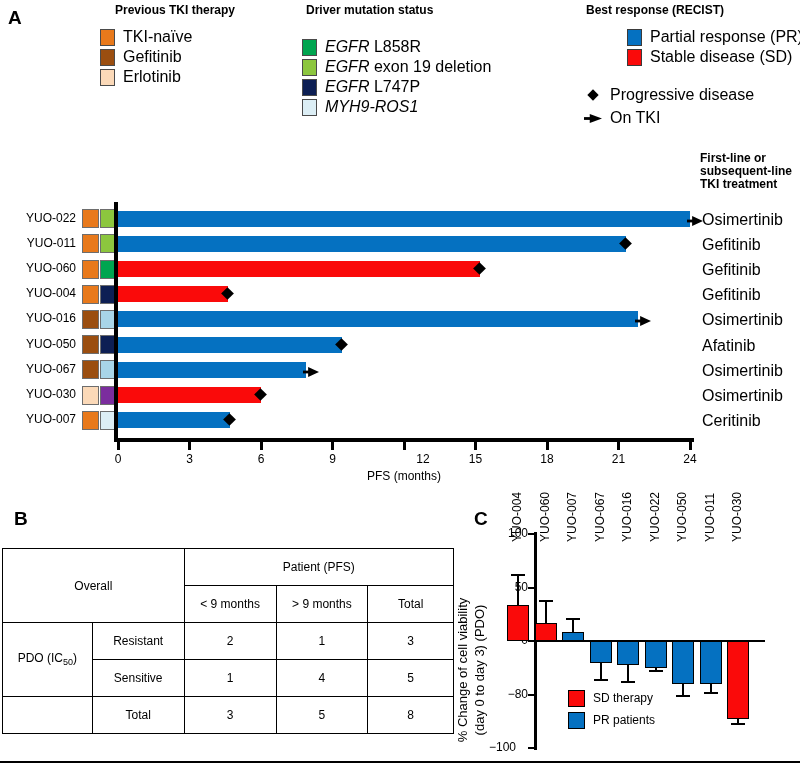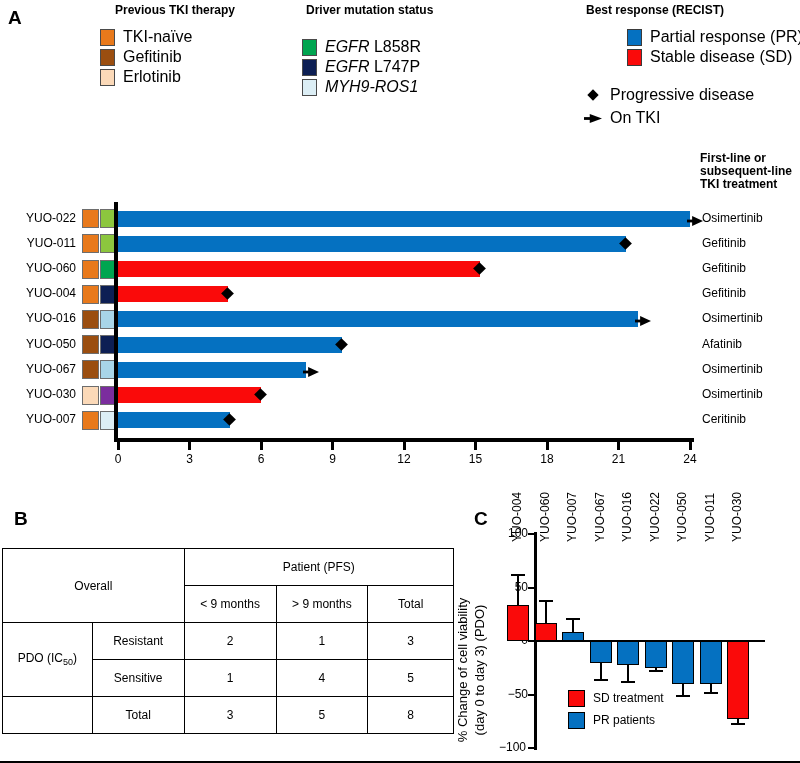--- a/index.html
+++ b/index.html
@@ -16,21 +16,21 @@
 
   
   #panelA{left:0;top:0;width:800px;height:495px;}
   .row-label{font-size:12px;text-align:right;white-space:nowrap;}
   .cell-sw{width:17px;height:19px;border:1px solid #6d6d6d;box-sizing:border-box;}
   .bar{height:16px;border:0;}
   .axis-line{background:#000;}
   .tick{position:absolute;width:3px;height:8px;background:#000;}
   .ticklab{position:absolute;font-size:12px;text-align:center;width:30px;}
   .axis-title{font-size:12px;}
-  .treat-label{font-size:12px;white-space:nowrap;}
+  .treat-label{font-size:16px;white-space:nowrap;}
   .hdr-right{font-weight:bold;font-size:12px;line-height:13px;white-space:nowrap;}
 
   
   #panelB{left:0;top:495px;width:460px;height:268px;}
   table.matrix{border-collapse:collapse;font-size:12px;}
   table.matrix td{border:1.4px solid #000;text-align:center;vertical-align:middle;
                   padding:0;height:36px;background:#fff;}
   td.blue-hdr{background:#c3d7ee;}
   td.grey-hdr{background:#dcdcdc;}
   td.noborder{border:none;background:#fff;}
@@ -78,20 +78,24 @@
   </div>
 
   <div class="abs" style="left:302px;top:4px;">
     <div class="legend-title" style="margin-left:4px;">Driver mutation status</div>
     <div id="driver-legend-rows" style="margin-top:21px;">
         <div class="legend-row">
           <div class="swatch" style="background:#00A550;"></div>
           <div class="legend-label"><span class="it">EGFR</span> L858R</div>
         </div>
         <div class="legend-row">
+          <div class="swatch" style="background:#8CC63E;"></div>
+          <div class="legend-label"><span class="it">EGFR</span> exon 19 deletion</div>
+        </div>
+        <div class="legend-row">
           <div class="swatch" style="background:#0D1F54;"></div>
           <div class="legend-label"><span class="it">EGFR</span> L747P</div>
         </div>
         <div class="legend-row">
           <div class="swatch" style="background:#DCEEF5;"></div>
           <div class="legend-label"><span class="it">MYH9-ROS1</span></div>
         </div>
       </div>
   </div>
 
@@ -215,29 +219,30 @@
       <div class="axis-line abs" style="left:114px;top:437.79999999999995px;width:580px;height:4px;"></div>
       <div class="tick" style="left:116.5px;top:441.79999999999995px;"></div>
       <div class="ticklab" style="left:103px;top:451.79999999999995px;">0</div>
       <div class="tick" style="left:188px;top:441.79999999999995px;"></div>
       <div class="ticklab" style="left:174.5px;top:451.79999999999995px;">3</div>
       <div class="tick" style="left:259.5px;top:441.79999999999995px;"></div>
       <div class="ticklab" style="left:246px;top:451.79999999999995px;">6</div>
       <div class="tick" style="left:331px;top:441.79999999999995px;"></div>
       <div class="ticklab" style="left:317.5px;top:451.79999999999995px;">9</div>
       <div class="tick" style="left:402.5px;top:441.79999999999995px;"></div>
-      <div class="ticklab" style="left:389px;top:451.79999999999995px;">12</div>
+      <div class="ticklab" style="left:408px;top:451.79999999999995px;">12</div>
       <div class="tick" style="left:474px;top:441.79999999999995px;"></div>
       <div class="ticklab" style="left:460.5px;top:451.79999999999995px;">15</div>
       <div class="tick" style="left:545.5px;top:441.79999999999995px;"></div>
       <div class="ticklab" style="left:532px;top:451.79999999999995px;">18</div>
       <div class="tick" style="left:617px;top:441.79999999999995px;"></div>
       <div class="ticklab" style="left:603.5px;top:451.79999999999995px;">21</div>
       <div class="tick" style="left:688.5px;top:441.79999999999995px;"></div>
       <div class="ticklab" style="left:675px;top:451.79999999999995px;">24</div>
+      <div class="axis-title abs" style="left:118px;top:468.79999999999995px;width:572px;text-align:center;">PFS (months)</div>
     </div>
 </div>
 
 <div id="panelB" class="abs">
   <div class="abs panel-letter" style="left:14px;top:14px;">B</div>
 
   <table class="matrix abs" style="left:2px;top:53px;width:452px;">
     <tbody>
         <tr>
       <td class="blue-hdr" colspan="2" rowspan="2" style="width:182px;">Overall</td>
@@ -285,23 +290,23 @@
   <div id="c-plot" class="abs" style="left:0;top:0;width:340px;height:268px;">
       <div class="abs" style="left:74px;top:37px;width:2.5px;height:218px;background:#000;"></div>
       <div class="abs" style="left:74px;top:144.8px;width:230.5px;height:2.5px;background:#000;"></div>
       <div class="ytick" style="left:68px;top:38px;"></div>
       <div class="ylab" style="left:22px;top:31px;width:46px;">100</div>
       <div class="ytick" style="left:68px;top:91.5px;"></div>
       <div class="ylab" style="left:22px;top:84.5px;width:46px;">50</div>
       <div class="ytick" style="left:68px;top:145px;"></div>
       <div class="ylab" style="left:22px;top:138px;width:46px;">0</div>
       <div class="ytick" style="left:68px;top:198.5px;"></div>
-      <div class="ylab" style="left:22px;top:191.5px;width:46px;">−50</div>
+      <div class="ylab" style="left:22px;top:191.5px;width:46px;">−80</div>
       <div class="ytick" style="left:68px;top:252px;"></div>
-      <div class="ylab" style="left:20px;top:245px;width:46px;">−100</div>
+      <div class="ylab" style="left:10px;top:245px;width:46px;">−100</div>
       <div class="cbar" style="left:47px;top:109.62px;width:22px;height:36.379999999999995px;background:#FA0A0A;"></div>
       <div class="errline" style="left:57px;top:79.66px;height:29.960000000000008px;"></div>
       <div class="errcap" style="left:51px;top:78.66px;width:14px;"></div>
       <div class="cat-label" style="left:64px;top:33px;">YUO-004</div>
       <div class="cbar" style="left:74.5px;top:127.81px;width:22px;height:18.189999999999998px;background:#FA0A0A;"></div>
       <div class="errline" style="left:84.5px;top:106.41px;height:21.400000000000006px;"></div>
       <div class="errcap" style="left:78.5px;top:105.41px;width:14px;"></div>
       <div class="cat-label" style="left:91.5px;top:33px;">YUO-060</div>
       <div class="cbar" style="left:102px;top:137.44px;width:22px;height:8.560000000000002px;background:#0571C1;"></div>
       <div class="errline" style="left:112px;top:123.53px;height:13.909999999999997px;"></div>
@@ -330,21 +335,21 @@
       <div class="cbar" style="left:267px;top:146px;width:22px;height:78.11000000000001px;background:#FA0A0A;"></div>
       <div class="errline" style="left:277px;top:224.11px;height:5.349999999999994px;"></div>
       <div class="errcap" style="left:271px;top:228.46px;width:14px;"></div>
       <div class="cat-label" style="left:284px;top:33px;">YUO-030</div>
     </div>
 
   <div class="abs" style="left:108px;top:192px;">
     <div id="c-legend-rows">
         <div class="clegend-row">
           <div class="clegend-sw" style="background:#FA0A0A;"></div>
-          <div class="clegend-txt">SD treatment</div>
+          <div class="clegend-txt">SD therapy</div>
         </div>
         <div class="clegend-row">
           <div class="clegend-sw" style="background:#0571C1;"></div>
           <div class="clegend-txt">PR patients</div>
         </div>
       </div>
   </div>
 </div>
 
 <div class="bottomrule"></div>

